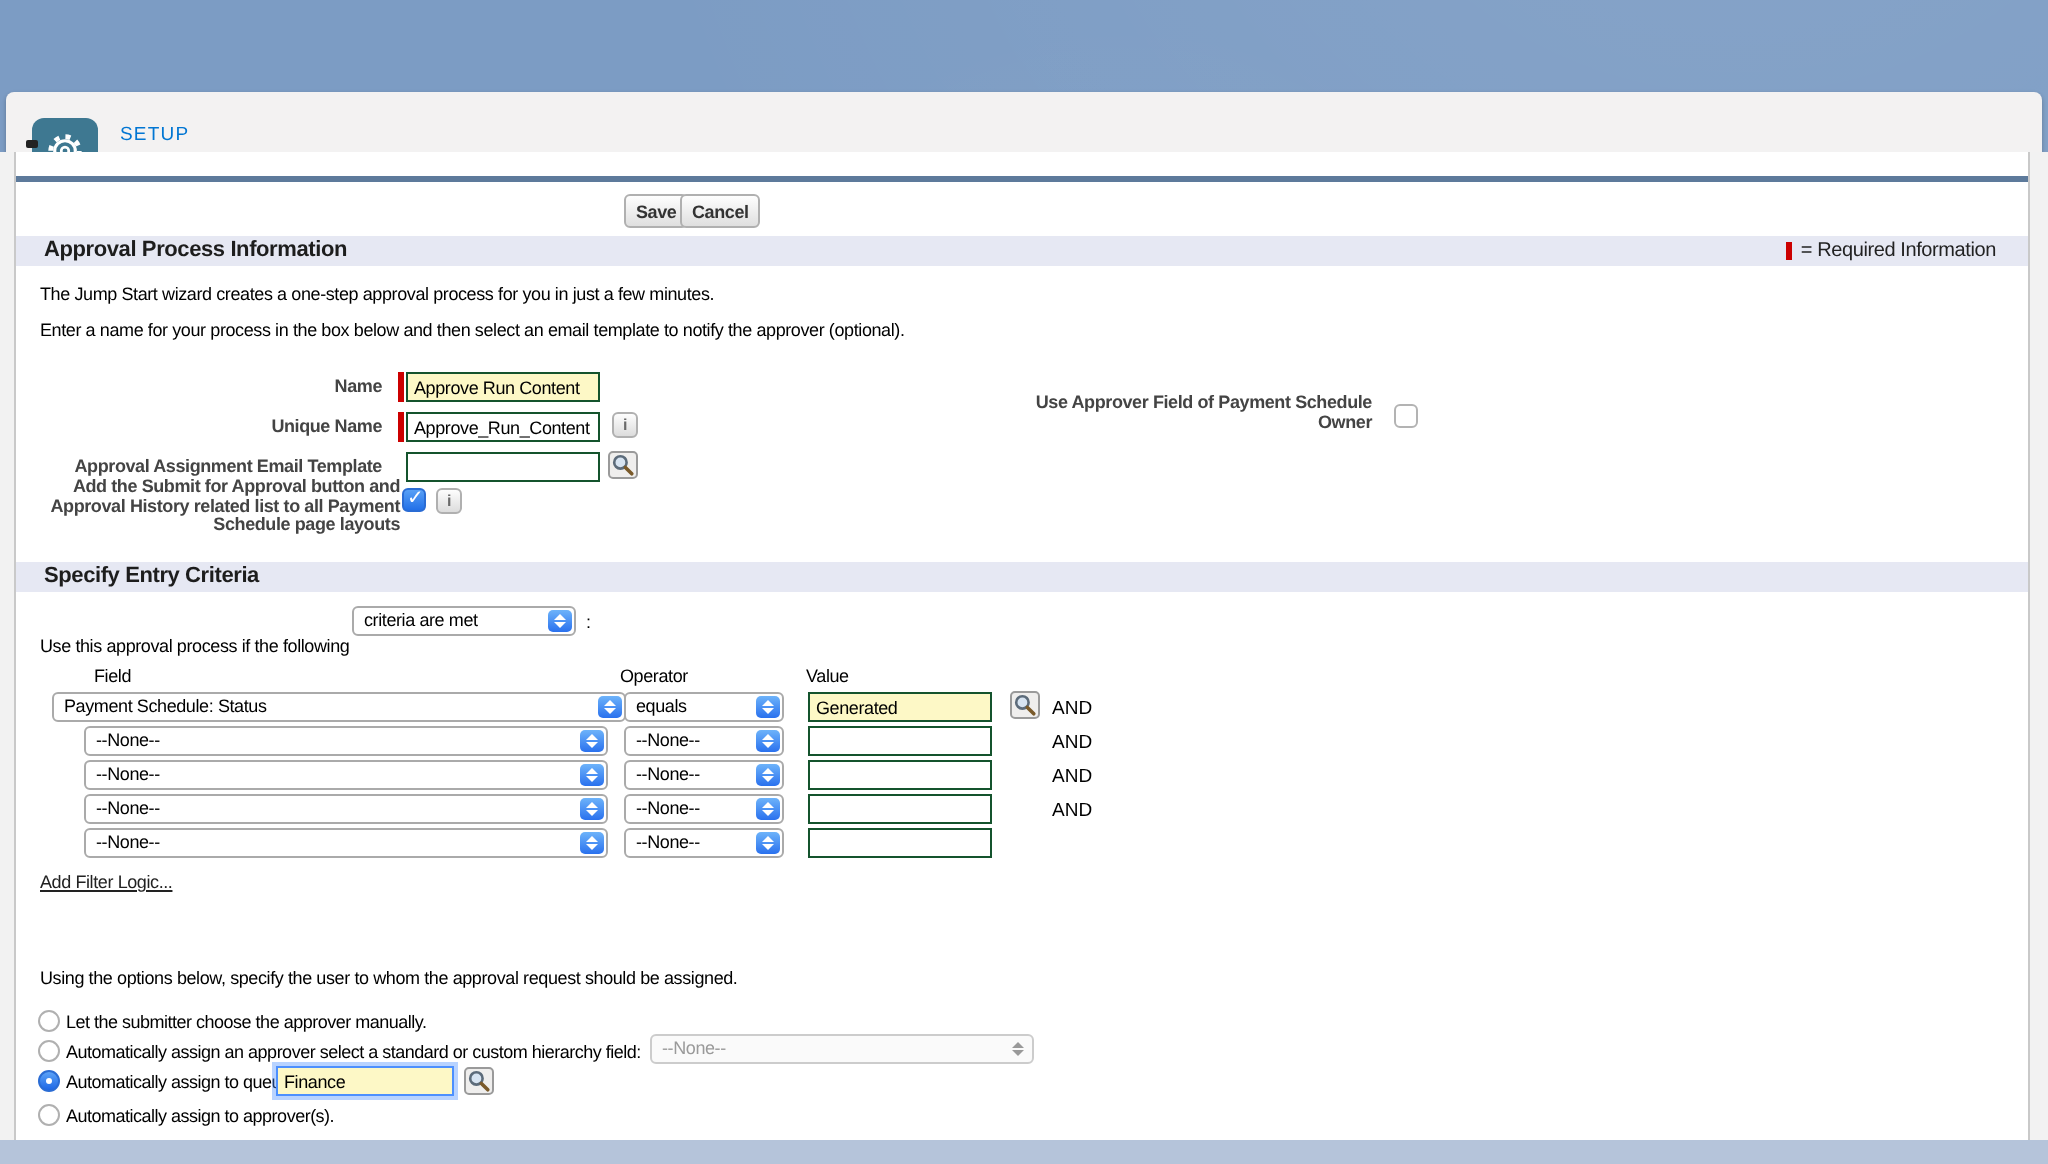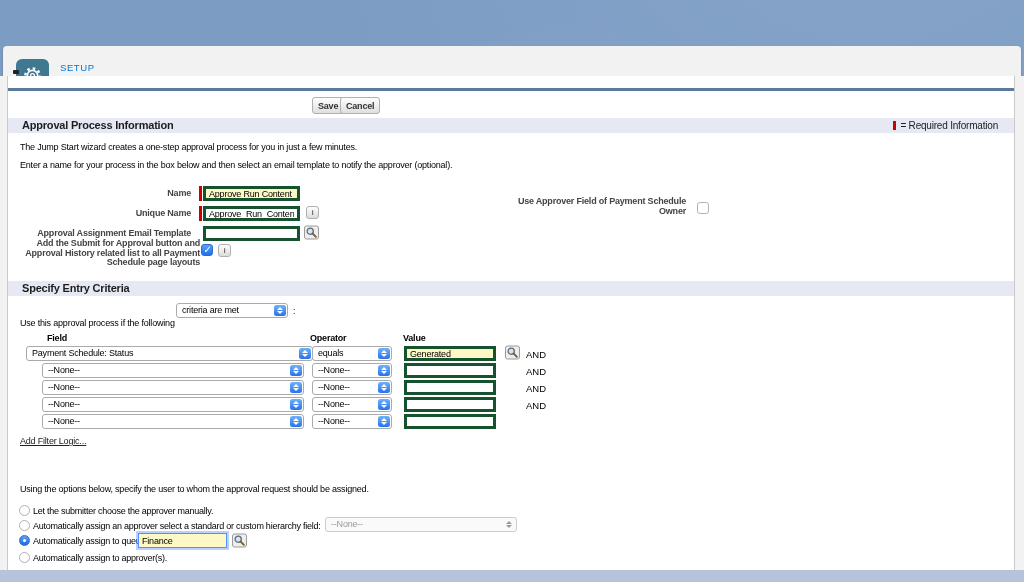--- a/index.html
+++ b/index.html
@@ -38,21 +38,21 @@
   
   .band { position:absolute; left:0; width:1006px; height:15px; background:#e6e8f3; }
   .band .bt { position:absolute; left:14px; top:1px; font-size:11px; font-weight:700; color:#1d1d1d; letter-spacing:-.2px; }
   .legend { position:absolute; right:16px; top:2px; font-size:10px; color:#222; display:flex; align-items:center; gap:4px; }
   .redbar { display:inline-block; width:3px; height:9px; background:#c00; }
 
   .para { position:absolute; left:12px; white-space:nowrap; font-size:9px; }
 
   
   .flabel { position:absolute; font-weight:700; color:#444; text-align:right; font-size:9px; letter-spacing:-.2px; }
-  .txt { position:absolute; height:15px; border:3px solid #14532d; background:#fff; font-family:inherit;
+  .txt { position:absolute; height:15px; border:1px solid #14532d; background:#fff; font-family:inherit;
     font-size:9px; padding:0 3px; letter-spacing:-.2px; }
   .txt.yellow { background:#fdf8c6; }
   .txt.focus { border:1px solid #4d90fe; box-shadow:0 0 0 2px rgba(77,144,254,.4); }
   .reqbar { position:absolute; width:3px; height:15px; background:#c00; }
 
   .sel { position:absolute; height:15px; background:#fff; border:1px solid #aaa; border-radius:3px;
     font-size:9px; line-height:13px; padding-left:5px; letter-spacing:-.2px; cursor:default; }
   .sel .stepper { position:absolute; right:1px; top:1px; width:12px; height:11px; border-radius:2.5px;
     background:linear-gradient(#6db3fa,#2a71ee); }
   .sel .stepper i { position:absolute; left:3px; width:0; height:0;
@@ -71,21 +71,21 @@
   .radio { position:absolute; width:11px; height:11px; border:1px solid #b0b0b0; border-radius:50%; background:#fff; }
   .radio.selected { background:linear-gradient(#5ba2f7,#1d67e6); border-color:#2a6cd4; }
   .radio.selected::after { content:""; position:absolute; left:3px; top:3px; width:3px; height:3px;
     border-radius:50%; background:#fff; }
 
   .info-btn { position:absolute; width:13px; height:13px; border:1px solid #b0b0b0; border-radius:3px;
     background:linear-gradient(#fdfdfd,#dcdcdc); font-size:8px; font-weight:700; color:#6a6a6a;
     text-align:center; line-height:12px; cursor:pointer; }
   .lookup { position:absolute; width:15px; height:15px; cursor:pointer; }
 
-  .hdrcell { position:absolute; font-weight:700; font-size:9px; letter-spacing:-.2px; }
+  .hdrcell { position:absolute; font-weight:400; font-size:9px; letter-spacing:-.2px; }
   .and { position:absolute; left:518px; font-size:9.5px; letter-spacing:0; }
   .link { position:absolute; font-size:9px; color:#222; text-decoration:underline; cursor:pointer; }
   .opt-label { position:absolute; font-size:9px; letter-spacing:-.25px; white-space:nowrap; }
 </style>
 </head>
 <body>
 
 <div class="page">
 
   <div class="lex-card">

